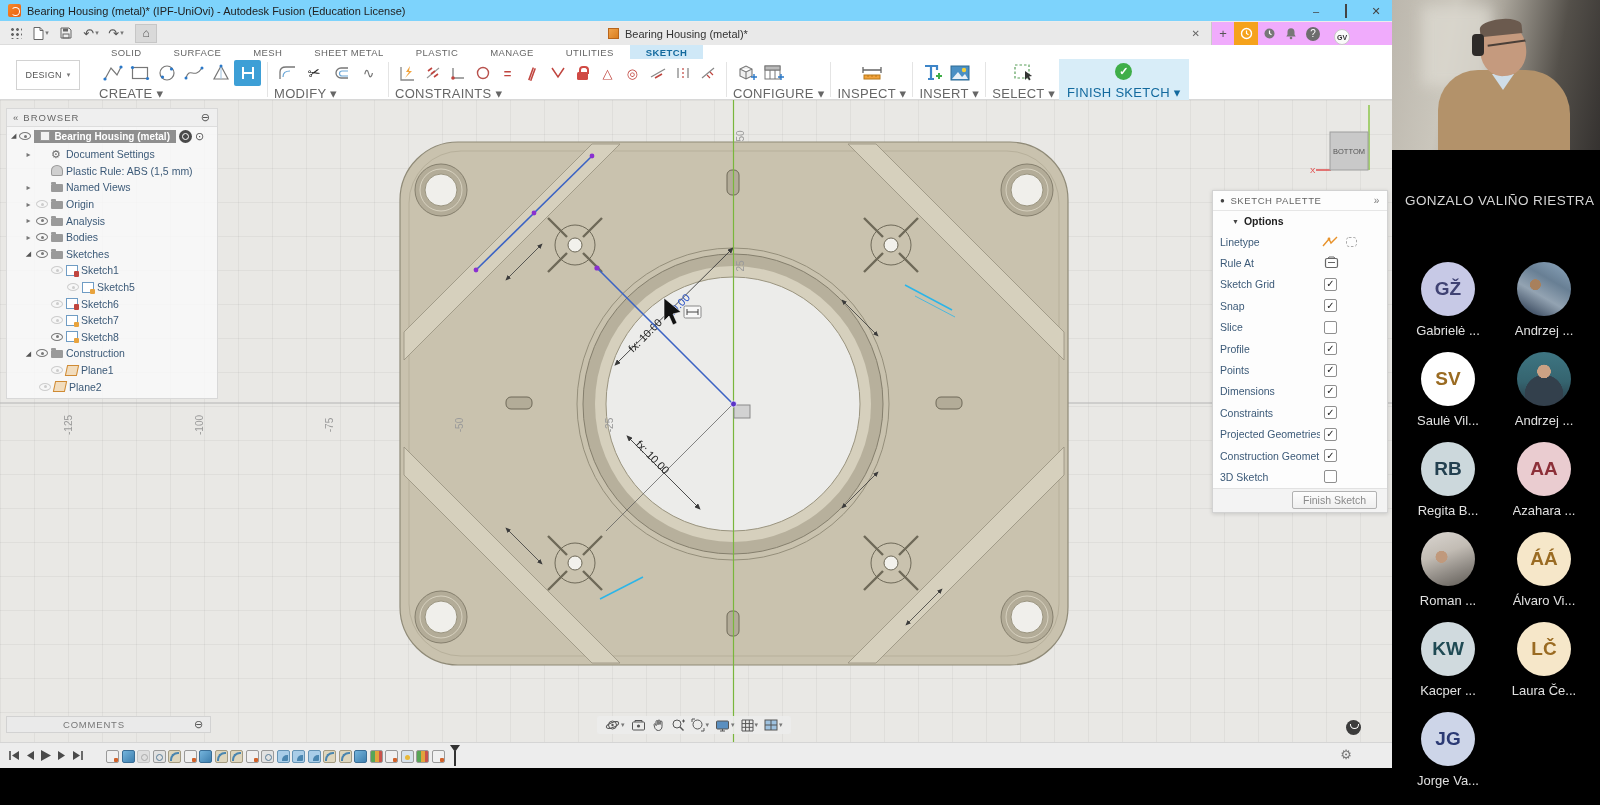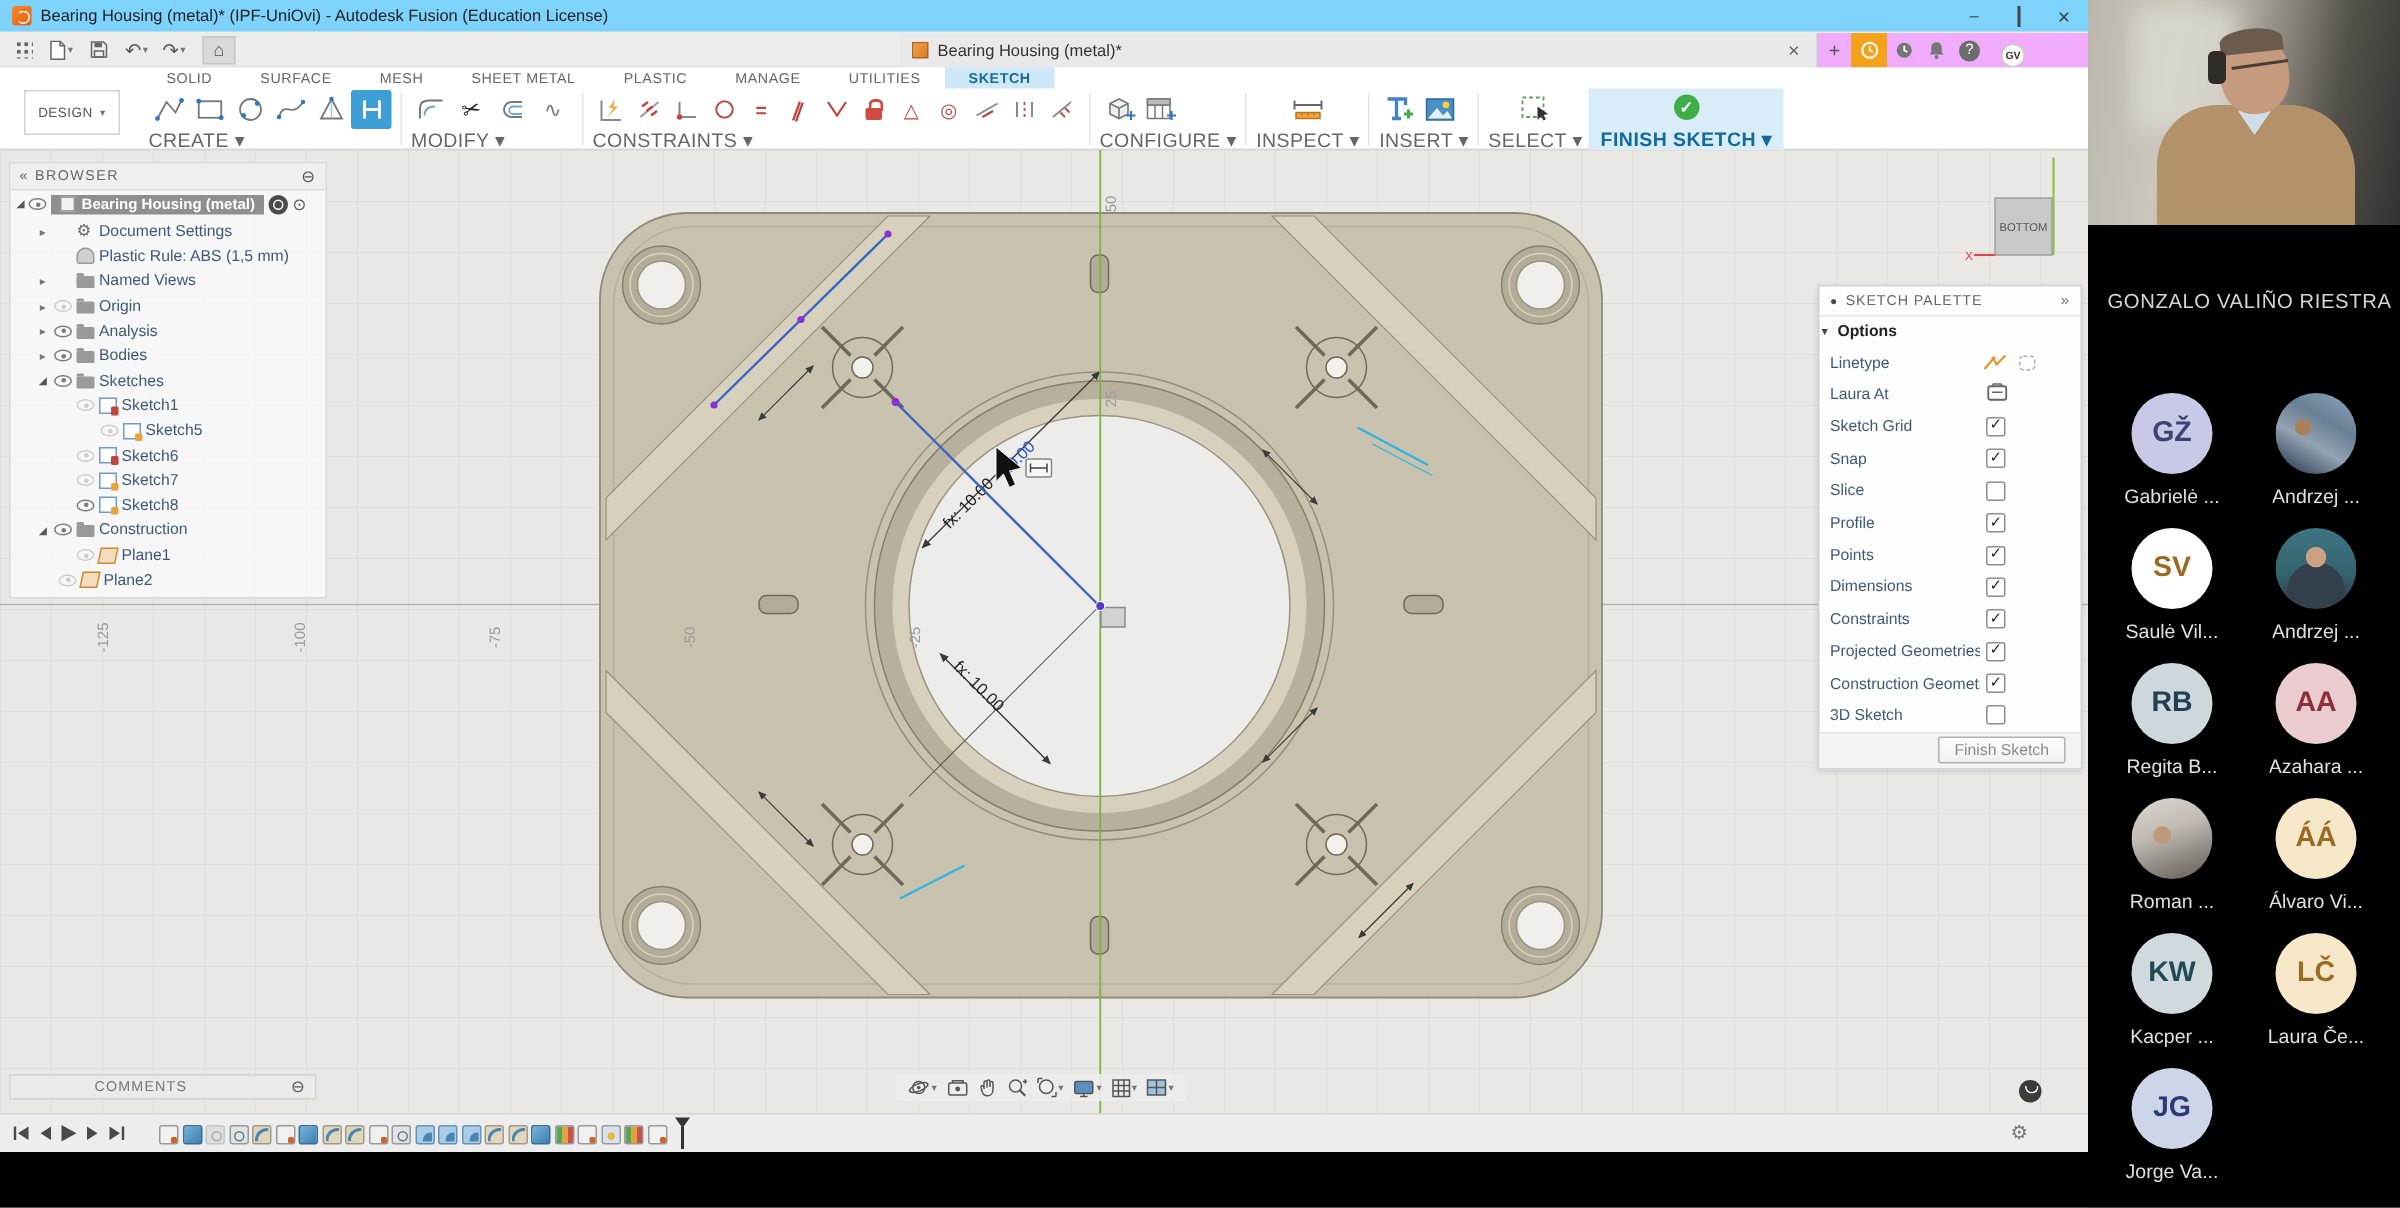--- a/index.html
+++ b/index.html
@@ -45,21 +45,21 @@
   .g-label{font-size:13px;color:#666;text-align:left;letter-spacing:.3px;padding-bottom:0;white-space:nowrap}
   .gsep{width:1px;background:#e4e4e4;margin:3px 2px}
   .ti{width:27px;height:26px;display:flex;align-items:center;justify-content:center;color:#666}
   .ti.sm{width:25px}
   .ti.active-tool{background:#3d9fd6;border-radius:2px}
   .redglyph{color:#c0453f;font-size:13px;font-weight:bold}
   .lockico{position:relative;width:11px;height:8px;background:#d04a44;border-radius:1.5px;margin-top:6px}
   .lockico::before{content:"";position:absolute;left:1.5px;top:-6px;width:6px;height:6px;border:2px solid #d04a44;border-bottom:none;border-radius:4px 4px 0 0}
   .grp-finish{background:#d8edf8;padding:2px 8px 0;display:flex;flex-direction:column;justify-content:space-between}
   .finish-circle{width:17px;height:17px;border-radius:50%;background:#3fae49;color:#fff;font-size:11px;font-weight:bold;display:flex;align-items:center;justify-content:center;margin:2px auto 0}
-  .grp-finish .g-label{color:#136a9e;font-weight:bold}
+  .grp-finish .g-label{color:#136a9e;font-weight:normal}
 
   
   .workspace{position:relative;height:642px;background:#e9e8e5;overflow:hidden;
     background-image:linear-gradient(rgba(0,0,0,.045) 1px,transparent 1px),linear-gradient(90deg,rgba(0,0,0,.045) 1px,transparent 1px);
     background-size:34px 34px}
   .model{position:absolute;left:0;top:0}
 
   
   .browser{position:absolute;left:6px;top:8px;width:212px;background:rgba(250,250,250,.82);border:1px solid #d8d8d8;font-size:10.5px}
   .brow-header{height:18px;background:rgba(238,238,238,.95);display:flex;align-items:center;padding:0 6px;color:#666;letter-spacing:1px;font-size:9.5px;border-bottom:1px solid #ddd}
@@ -88,21 +88,21 @@
   .brow[data-icon="sketch"] .bic-sketch::after{content:"";position:absolute;right:-2px;bottom:-2px;width:5px;height:5px;background:#e8a33d;border-radius:1px}
   .brow[data-icon="sketch-locked"] .bic-sketch::after{content:"";position:absolute;right:-2px;bottom:-2px;width:5px;height:6px;background:#c0453f;border-radius:1px}
   .brow[data-icon="plane"] .bic-plane{display:block;background:rgba(232,163,61,.3);border:1px solid #cf8a33;transform:skewX(-12deg)}
   .brow-label{overflow:hidden;text-overflow:ellipsis}
 
   
   .palette{position:absolute;left:1212px;top:90px;width:176px;background:#fdfdfd;border:1px solid #d2d2d2;box-shadow:0 1px 4px rgba(0,0,0,.15);font-size:10.5px}
   .pal-header{height:20px;display:flex;align-items:center;gap:5px;padding:0 7px;color:#666;font-size:9.5px;letter-spacing:.6px;border-bottom:1px solid #e6e6e6}
   .pal-header .dot{font-size:8px;color:#444}
   .pal-header .pal-exp{margin-left:auto;color:#777;font-size:10px}
-  .pal-section{height:20px;display:flex;align-items:center;gap:5px;padding:0 0;color:#222;font-weight:bold;font-size:10.5px}
+  .pal-section{height:20px;display:flex;align-items:center;gap:5px;padding:0 19px;color:#222;font-weight:bold;font-size:10.5px}
   .pal-section .tri{font-size:7px;color:#444}
   .pal-row{height:21.4px;display:flex;align-items:center;padding:0 7px;color:#3c5a78}
   .pal-label{width:100px;overflow:hidden;white-space:nowrap}
   .cbx{width:13px;height:13px;border:1.5px solid #8f8f8f;border-radius:2px;background:#fff;font-size:10px;color:#222;display:flex;align-items:center;justify-content:center;line-height:1;margin-left:4px}
   .ctl-linetype{display:none;align-items:center;gap:7px;margin-left:2px}
   .pal-row[data-control="linetype"] .ctl-linetype{display:flex}
   .ctl-lookat{display:none;margin-left:4px}
   .pal-row[data-control="lookat"] .ctl-lookat{display:block}
   .pal-footer{height:24px;background:#f3f3f3;border-top:1px solid #e2e2e2;display:flex;align-items:center;justify-content:flex-end;padding:0 10px}
   .finish-btn{border:1px solid #b2b2b2;background:linear-gradient(#fdfdfd,#efefef);color:#8a8a8a;font-size:10.5px;padding:2px 10px;border-radius:2px}
@@ -768,21 +768,21 @@
                   <path d="M1 10 L7 3 L9 7 L15 1" fill="none" stroke="#e8922a" stroke-width="1.4"></path>
                   <circle cx="7" cy="3" r="1.4" fill="#e8922a"></circle>
                 </svg>
       <svg width="13" height="12" viewBox="0 0 13 12">
                   <rect x="1.5" y="1.5" width="10" height="9" rx="2.5" fill="none" stroke="#aaa" stroke-dasharray="2.5 1.8"></rect>
                 </svg>
     </span>
 
   </div>
             <div class="pal-row" data-control="lookat">
-    <span class="pal-label">Laura At</span>
+    <span class="pal-label">Rule At</span>
 
     <span class="ctl-lookat">
       <svg width="15" height="13" viewBox="0 0 15 13">
                   <rect x="1.5" y="2.5" width="12" height="9" rx="1.5" fill="none" stroke="#666" stroke-width="1.2"></rect>
                   <path d="M4 2.5 L5 1 h5 l1 1.5 M4 6.5h7" stroke="#666" fill="none"></path>
                 </svg>
     </span>
   </div>
             <div class="pal-row" data-control="checkbox">
     <span class="pal-label">Sketch Grid</span>

